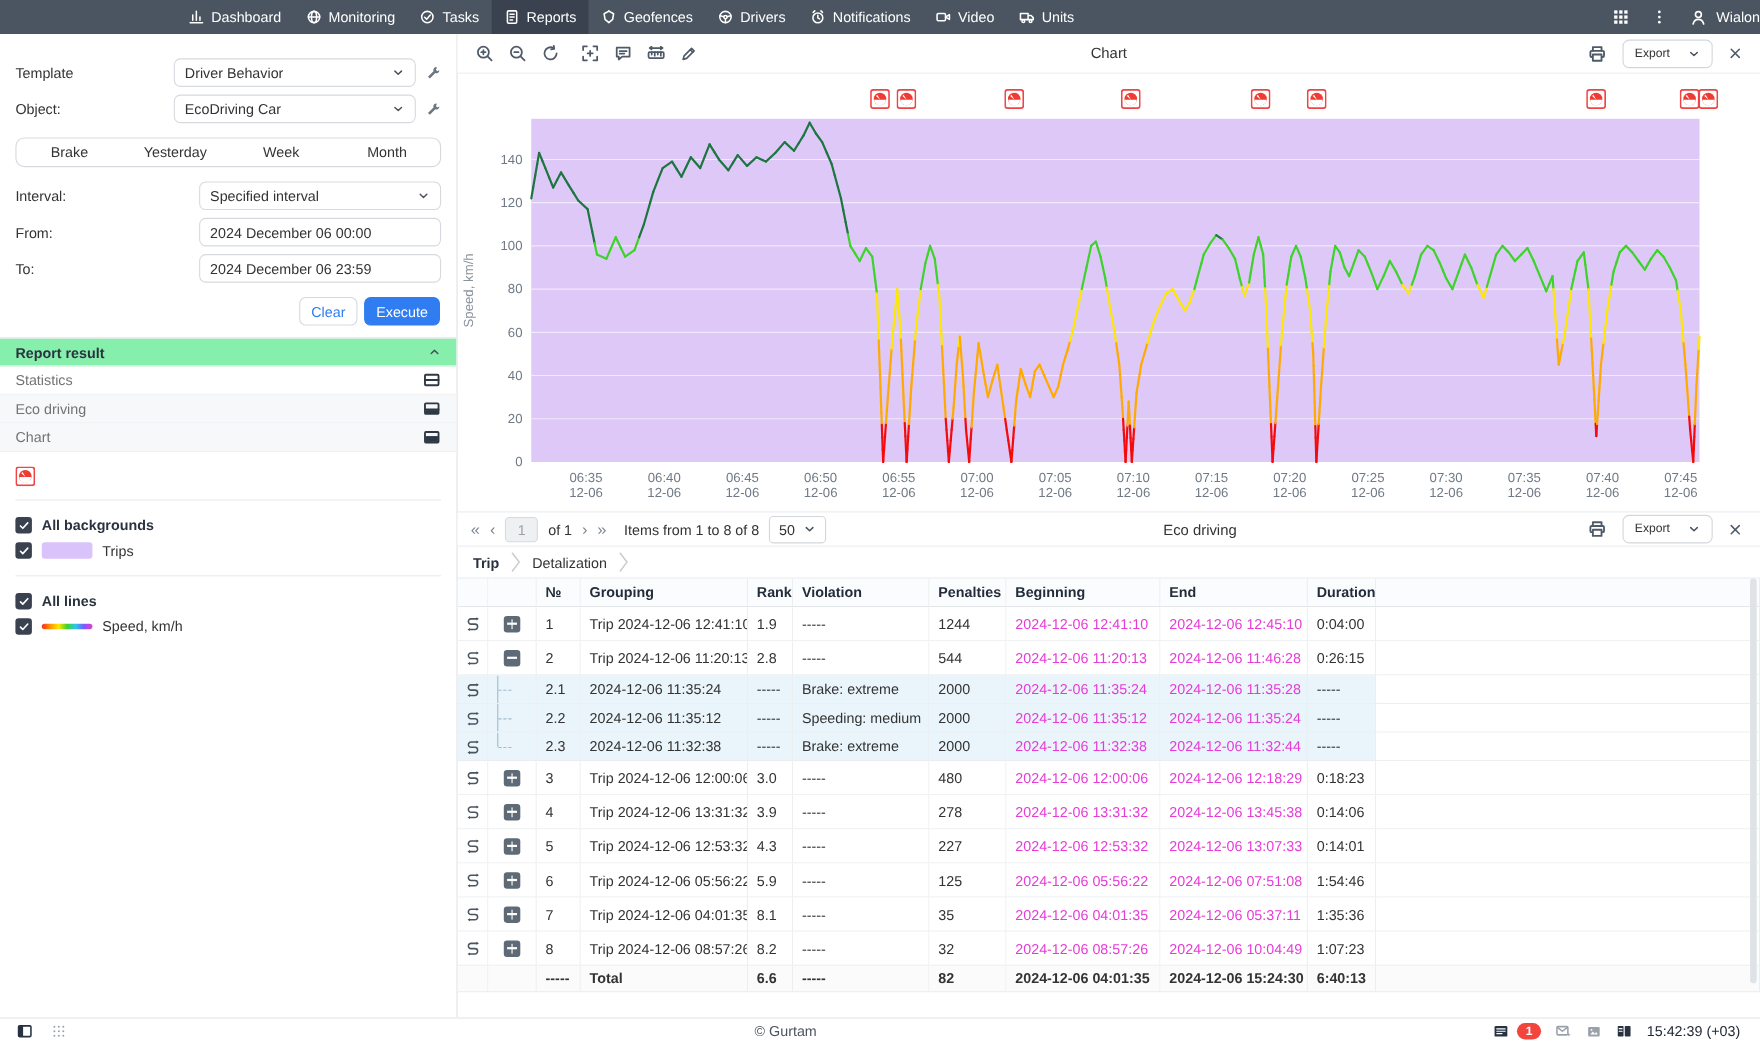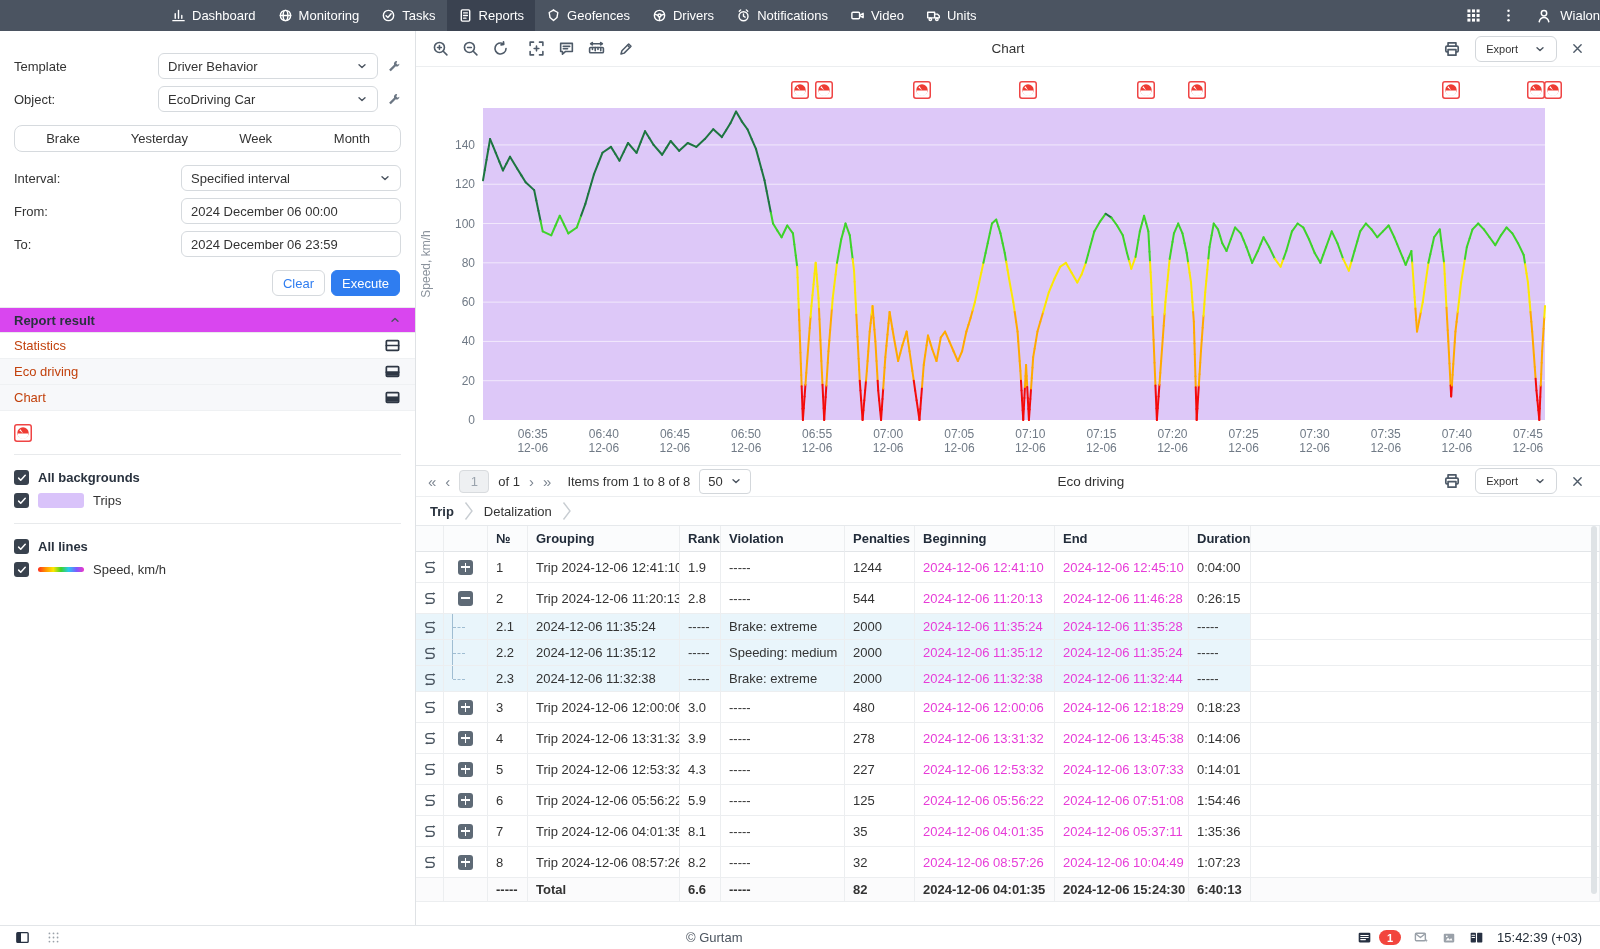--- a/index.html
+++ b/index.html
@@ -29,22 +29,22 @@
   .wrench{display:inline-flex;margin-left:9px;color:#6b7683;cursor:pointer}
   .chev{color:#49525e;display:inline-flex}
   .segmented{margin:13px 14px 0;height:27px;border:1px solid #d6dade;border-radius:8px;display:flex;overflow:hidden}
   .segmented .seg{flex:1;display:flex;align-items:center;justify-content:center;font-size:13px;color:#333;cursor:pointer}
   .btn-row{display:flex;justify-content:flex-end;gap:6px;padding:0 15px;margin-top:13px}
   .btn{height:26px;border-radius:6px;padding:0 10px;font-size:13px;display:flex;align-items:center;cursor:pointer}
   .btn.ghost{border:1px solid #d5d9dd;color:#2f7df0;background:#fff}
   .btn.primary{background:#2f7df0;color:#fff;border:1px solid #2f7df0}
   .sec-row{height:26px;display:flex;align-items:center;justify-content:space-between;padding:0 14px;font-weight:bold;color:#29323e;border-top:1px solid #e8eaec;cursor:pointer;margin-top:0}
   .sec-wrap{margin-top:11px}
-  .sec-row.shaded{background:#d946ef;border-bottom:1px solid #e8eaec}
-  .item-row{height:26px;display:flex;align-items:center;justify-content:space-between;padding:0 14px;color:#c2410c;cursor:pointer;border-bottom:1px solid #eff1f3}
+  .sec-row.shaded{background:#86efac;border-bottom:1px solid #e8eaec}
+  .item-row{height:26px;display:flex;align-items:center;justify-content:space-between;padding:0 14px;color:#737373;cursor:pointer;border-bottom:1px solid #eff1f3}
   .item-row .ric{color:#2e3744;display:inline-flex}
   .item-row.alt{background:#f7f8fa}
   .viol-block{padding:13px 14px 12px}
   .divider{border-top:1px solid #e8eaec;margin:0 0 0 0}
   .legend{padding:10px 14px}
   .leg-row{display:flex;align-items:center;gap:9px;height:21px;margin:2px 0}
   .leg-row .bold{font-weight:bold;color:#29323e}
   .cb{width:15px;height:15px;min-width:15px;border-radius:3px;background:#39424e;display:inline-flex;align-items:center;justify-content:center;cursor:pointer}
   .swatch{width:46px;height:15px;border-radius:3px;background:#d9c3fa}
   .grad{width:46px;height:5px;border-radius:3px;background:linear-gradient(90deg,#ff2d1e,#ff9500,#ffe600,#3ed32a,#28c8f0,#7a5cff,#f036c8)}

